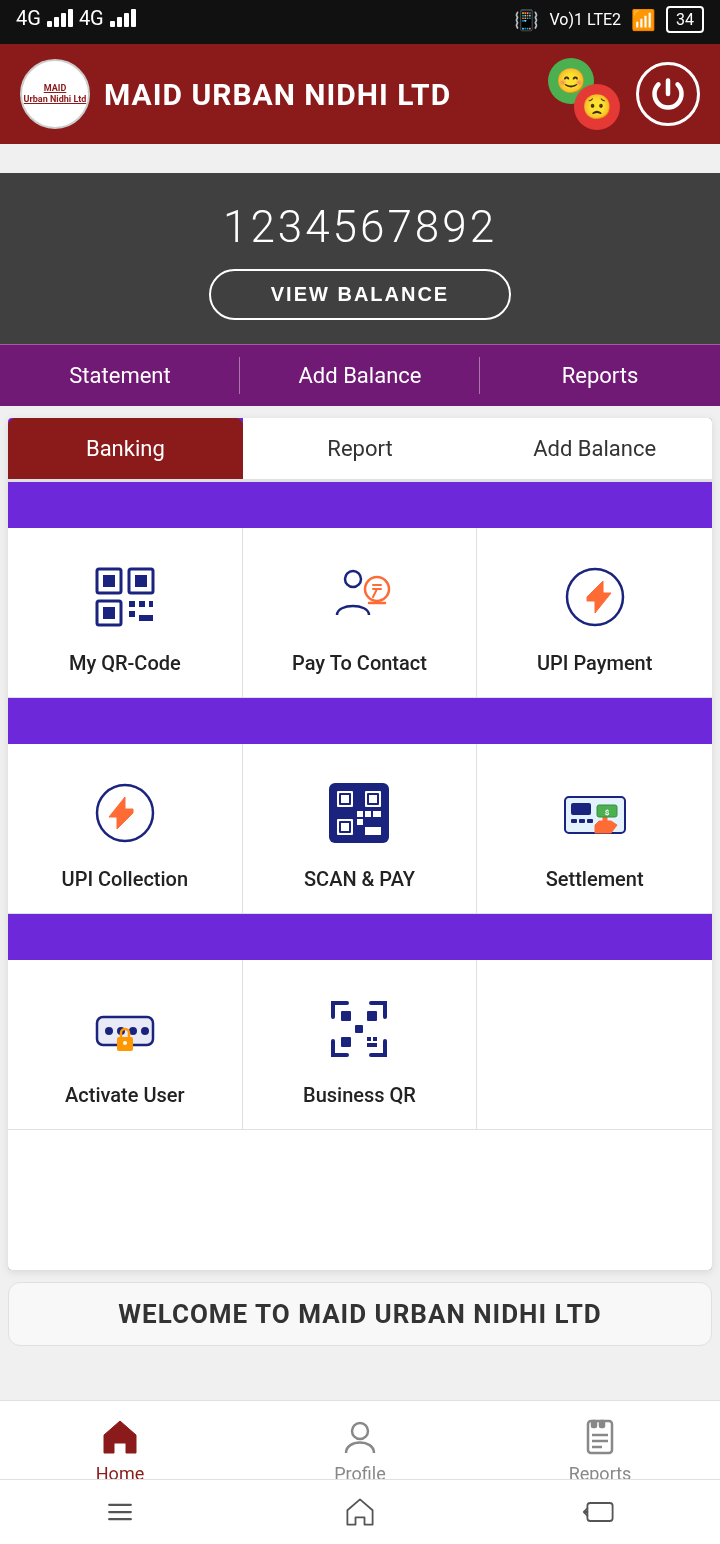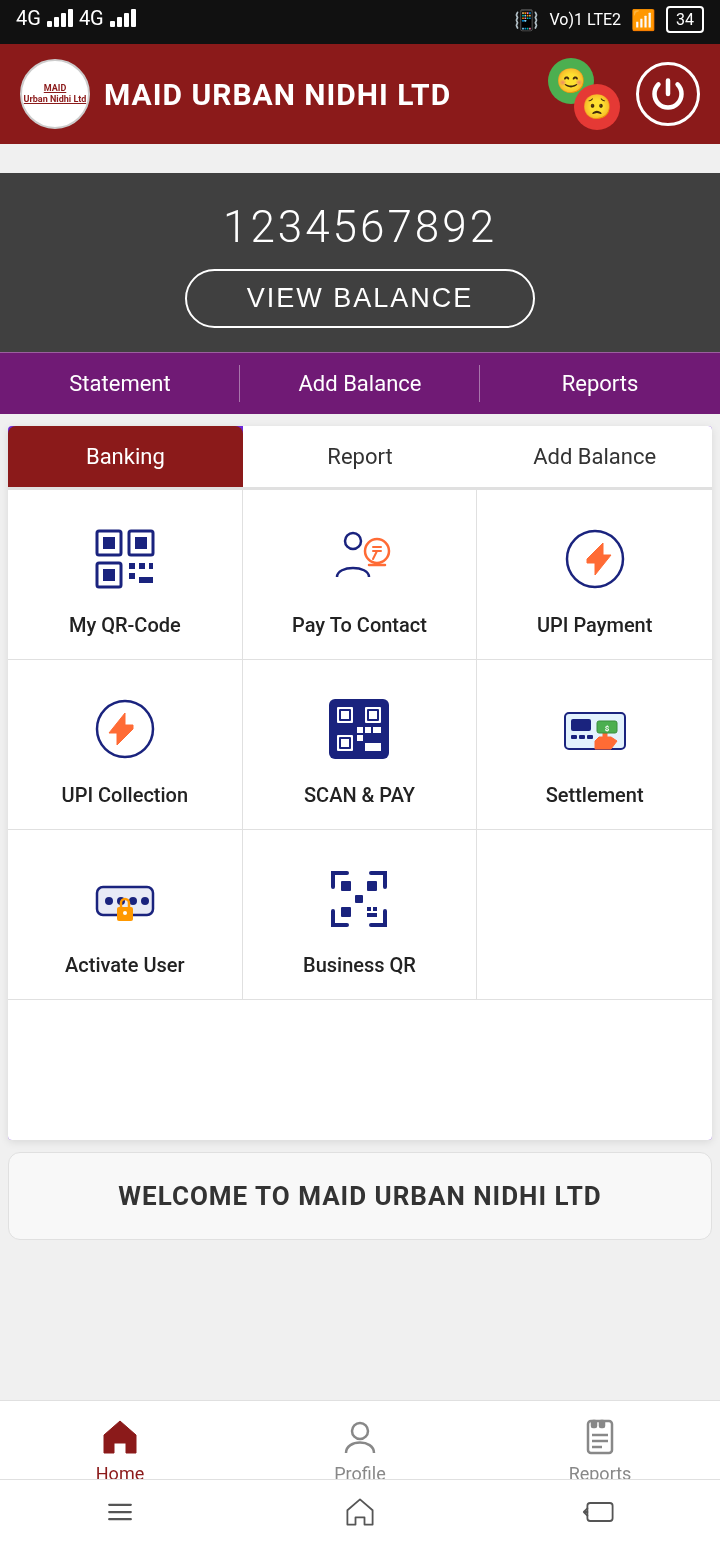--- a/index.html
+++ b/index.html
@@ -99,22 +99,22 @@
       color: #fff;
       font-size: 44px;
       font-weight: 300;
       letter-spacing: 3px;
       margin-bottom: 16px;
     }
     .view-balance-btn {
       border: 2px solid #fff;
       background: transparent;
       color: #fff;
-      font-size: 27px;
-      font-weight: normal;
+      font-size: 20px;
+      font-weight: bold;
       padding: 12px 60px;
       border-radius: 40px;
       cursor: pointer;
       letter-spacing: 2px;
     }
 
     
     .quick-links {
       background: #701a75;
       display: flex;
@@ -176,20 +176,21 @@
       display: flex;
       flex-direction: column;
       align-items: center;
       justify-content: center;
       padding: 28px 10px 22px;
       border-right: 1px solid #e0e0e0;
       border-bottom: 1px solid #e0e0e0;
       cursor: pointer;
       background: #fff;
       min-height: 170px;
+      margin-top: 46px;
     }
     .grid-item:nth-child(3n) { border-right: none; }
     .grid-item-icon {
       width: 80px; height: 80px;
       margin-bottom: 14px;
       display: flex; align-items: center; justify-content: center;
     }
     .grid-item-label {
       font-size: 20px;
       color: #222;
@@ -205,21 +206,21 @@
       height: 140px;
       background: #fff;
     }
 
     
     .welcome-banner {
       background: #f8f8f8;
       border: 1px solid #e0e0e0;
       border-radius: 12px;
       margin: 8px 8px;
-      padding: 28px;
+      padding: 16px;
       text-align: center;
       font-size: 26px;
       font-weight: bold;
       color: #333;
       letter-spacing: 1px;
     }
 
     
     .bottom-nav {
       background: #fff;

